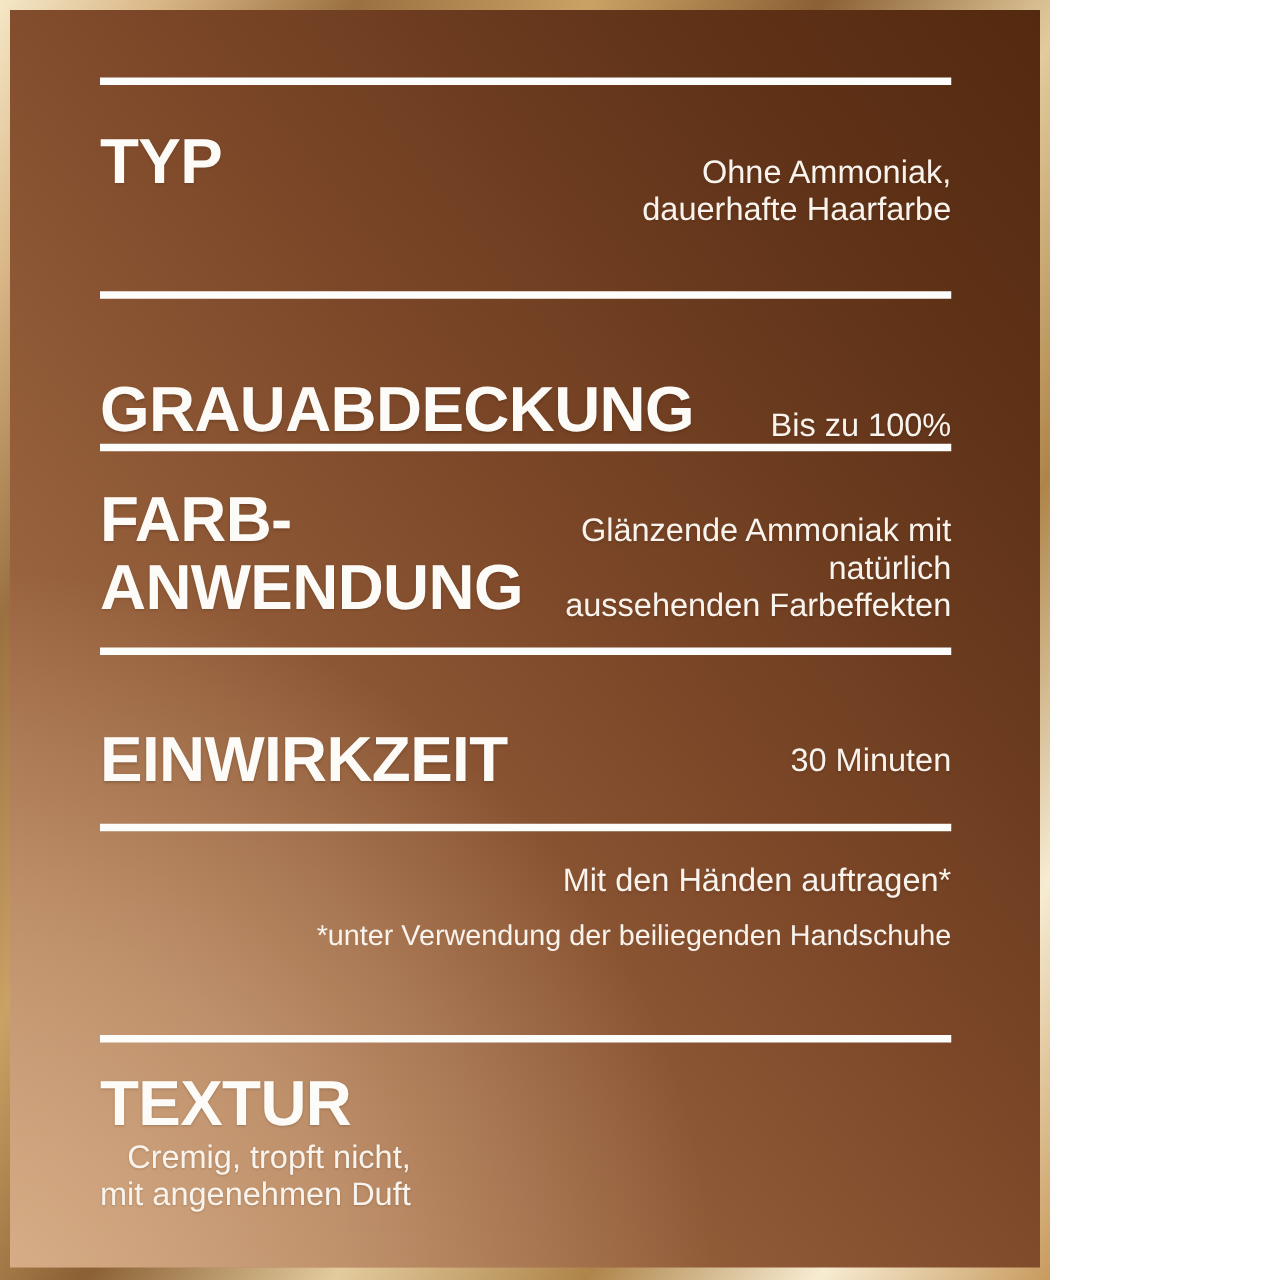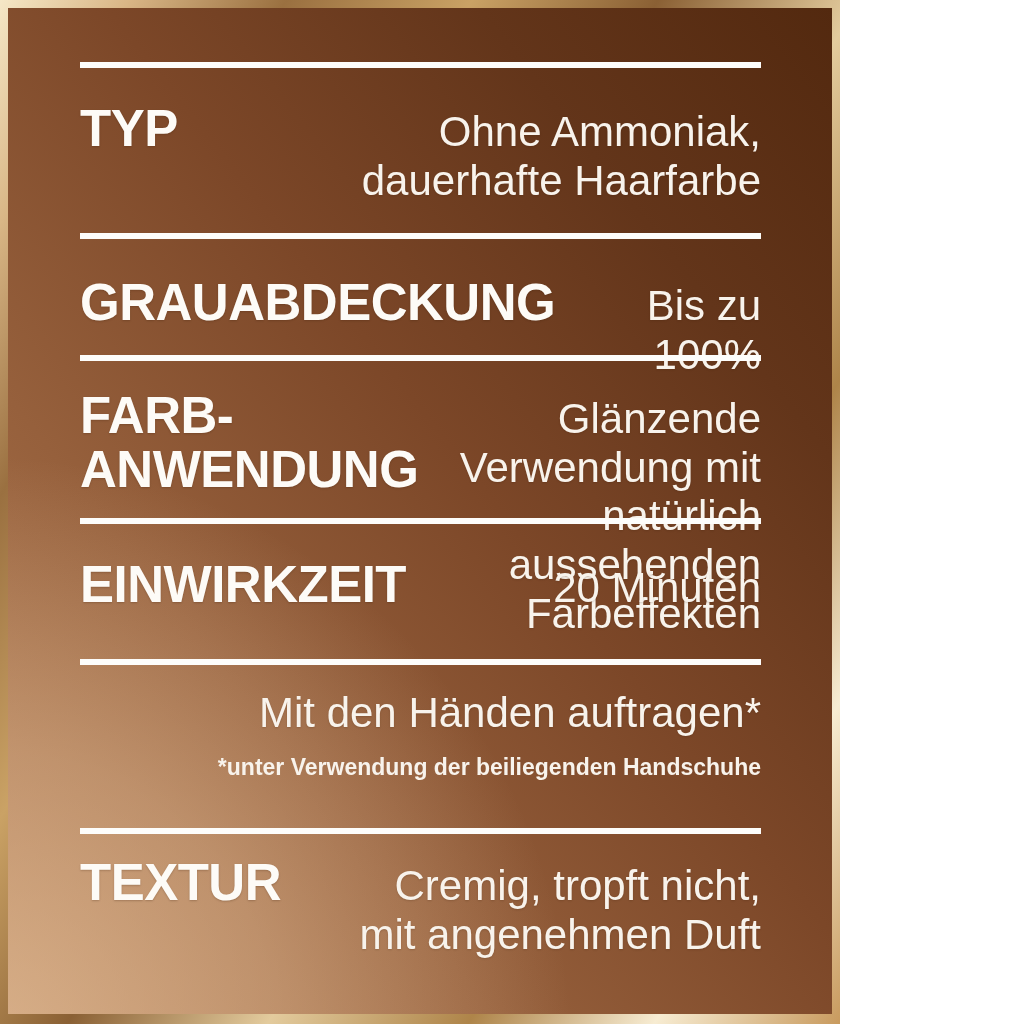--- a/index.html
+++ b/index.html
@@ -22,45 +22,45 @@
       linear-gradient(52deg, #b07a50 0%, #96603c 30%, #7c4728 55%, #63351a 78%, #53290f 100%);
     display:flex;flex-direction:column;
   }
 
   .row{
     border-top:6px solid #fdfdfb;
     box-sizing:border-box;
     display:flex;justify-content:space-between;align-items:baseline;
   }
   .r1{min-height:171px;padding-top:34px;}
-  .r2{min-height:122px;padding-top:37px;}
+  .r2{min-height:122px;padding-top:18px;align-items:flex-end;}
   .r3{min-height:163px;padding-top:28px;}
-  .r4{min-height:141px;padding-top:34px;}
+  .r4{min-height:141px;padding-top:34px;align-items:center;}
   .r5{min-height:169px;padding-top:24px;}
-  .r6{min-height:186px;padding-top:22px;}
+  .r6{min-height:186px;padding-top:22px;flex-direction:column;}
 
   .label{
     color:#fdfbf7;
     font-size:51px;font-weight:bold;letter-spacing:-0.5px;
     line-height:1.06;
     white-space:pre-line;
     flex:0 0 auto;
     text-shadow:0 1px 2px rgba(60,30,10,0.25);
   }
   .value-cell{flex:1 1 auto;text-align:right;}
   .value{
     color:#f8f3ec;
-    font-size:42px;font-weight:300;
+    font-size:26px;font-weight:300;
     line-height:1.16;
     white-space:pre-line;
     text-shadow:0 1px 2px rgba(60,30,10,0.2);
   }
   .note{
     color:#f8f3ec;
-    font-size:23px;font-weight:700;
+    font-size:23px;font-weight:400;
     margin-top:16px;
     white-space:pre-line;
   }
 </style>
 </head>
 <body>
 
 <div class="frame">
   <div class="panel">
 
@@ -76,29 +76,29 @@
       <div class="label">GRAUABDECKUNG</div>
       <div class="value-cell">
         <div class="value">Bis zu 100%</div>
       </div>
     </section>
 
     <section class="row r3">
       <div class="label">FARB-
 ANWENDUNG</div>
       <div class="value-cell">
-        <div class="value">Glänzende Verwendung mit natürlich
+        <div class="value">Glänzende Ammoniak mit natürlich
 aussehenden Farbeffekten</div>
       </div>
     </section>
 
     <section class="row r4">
       <div class="label">EINWIRKZEIT</div>
       <div class="value-cell">
-        <div class="value">20 Minuten</div>
+        <div class="value">30 Minuten</div>
       </div>
     </section>
 
     <section class="row r5">
       <div class="value-cell">
         <div class="value">Mit den Händen auftragen*</div>
         <div class="note">*unter Verwendung der beiliegenden Handschuhe</div>
       </div>
     </section>
 

